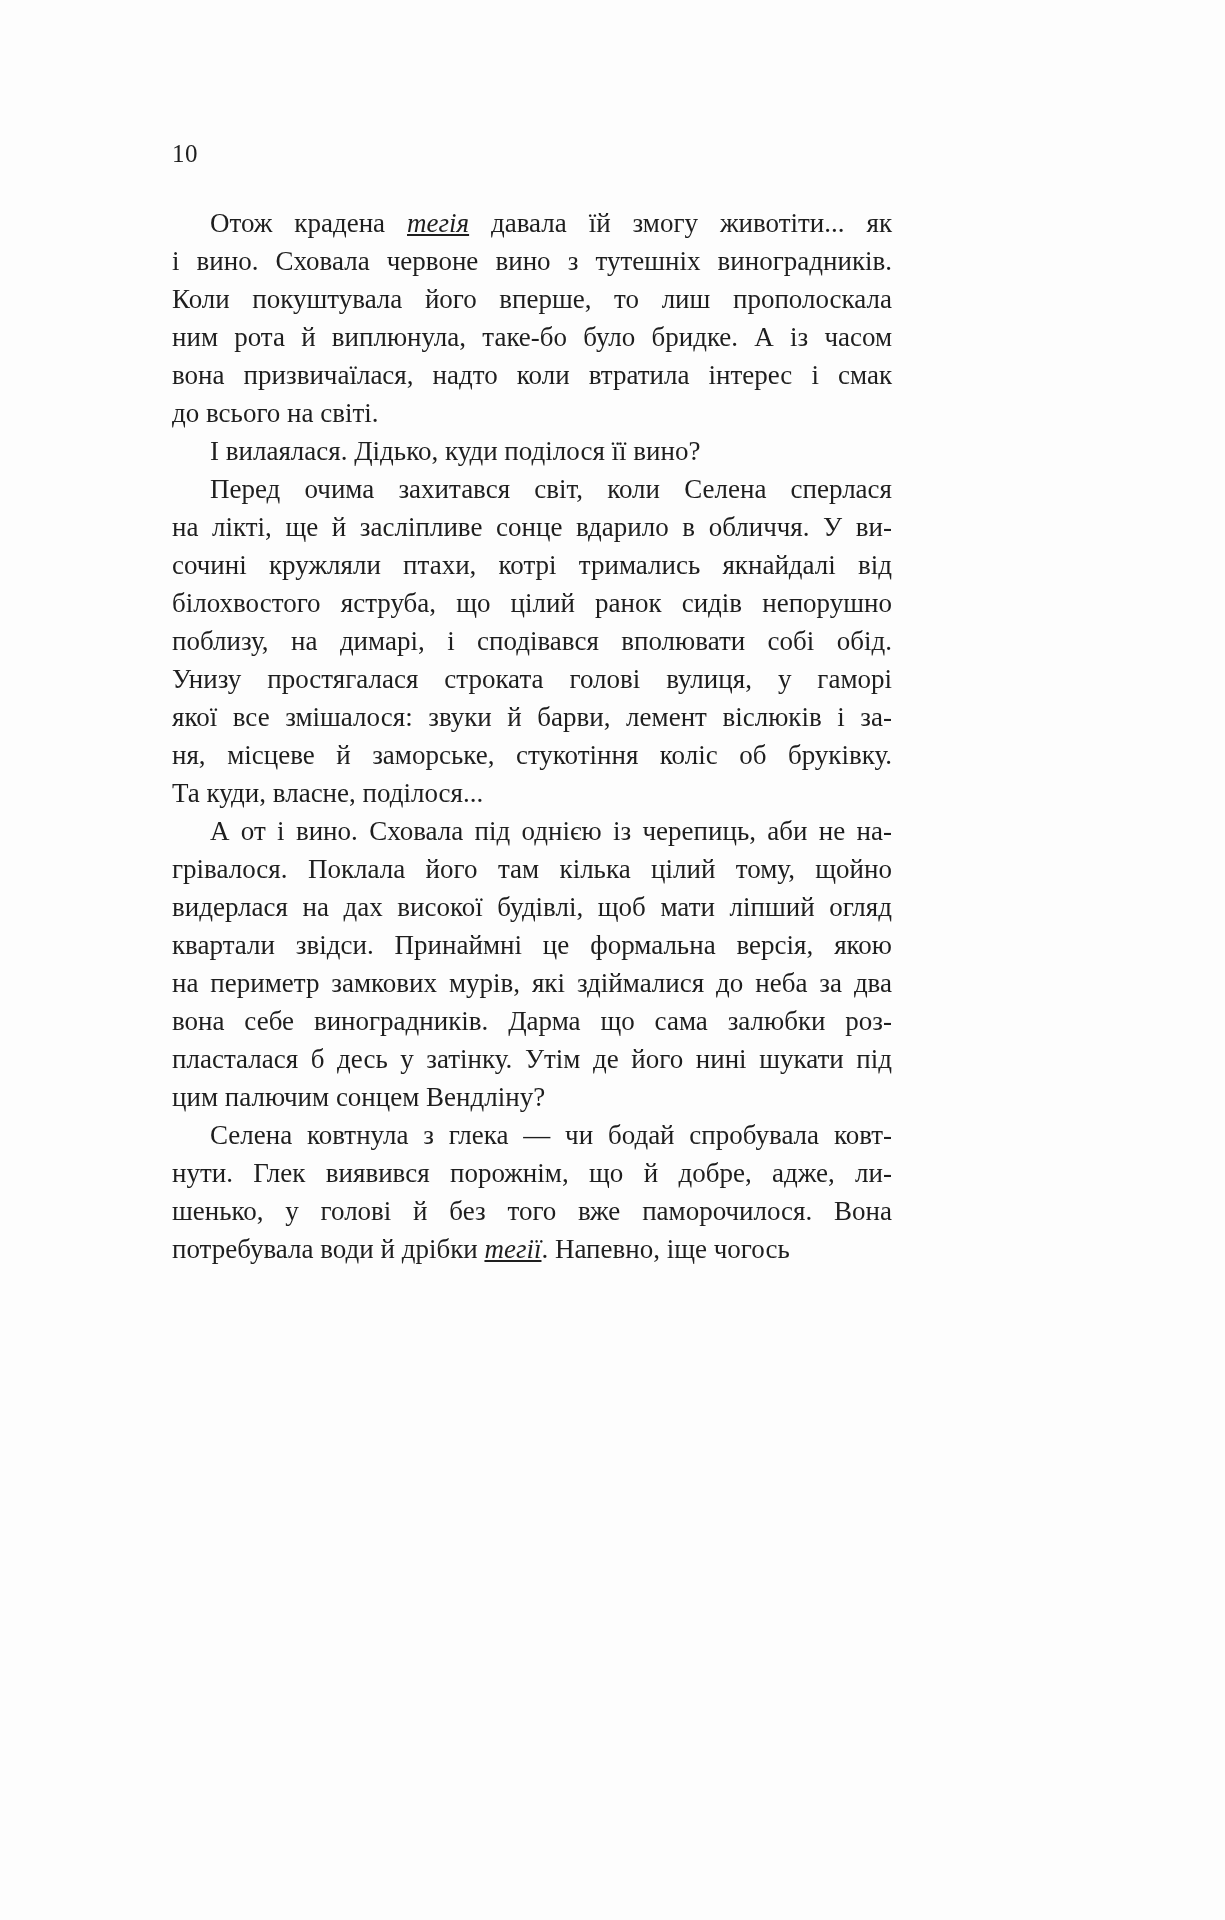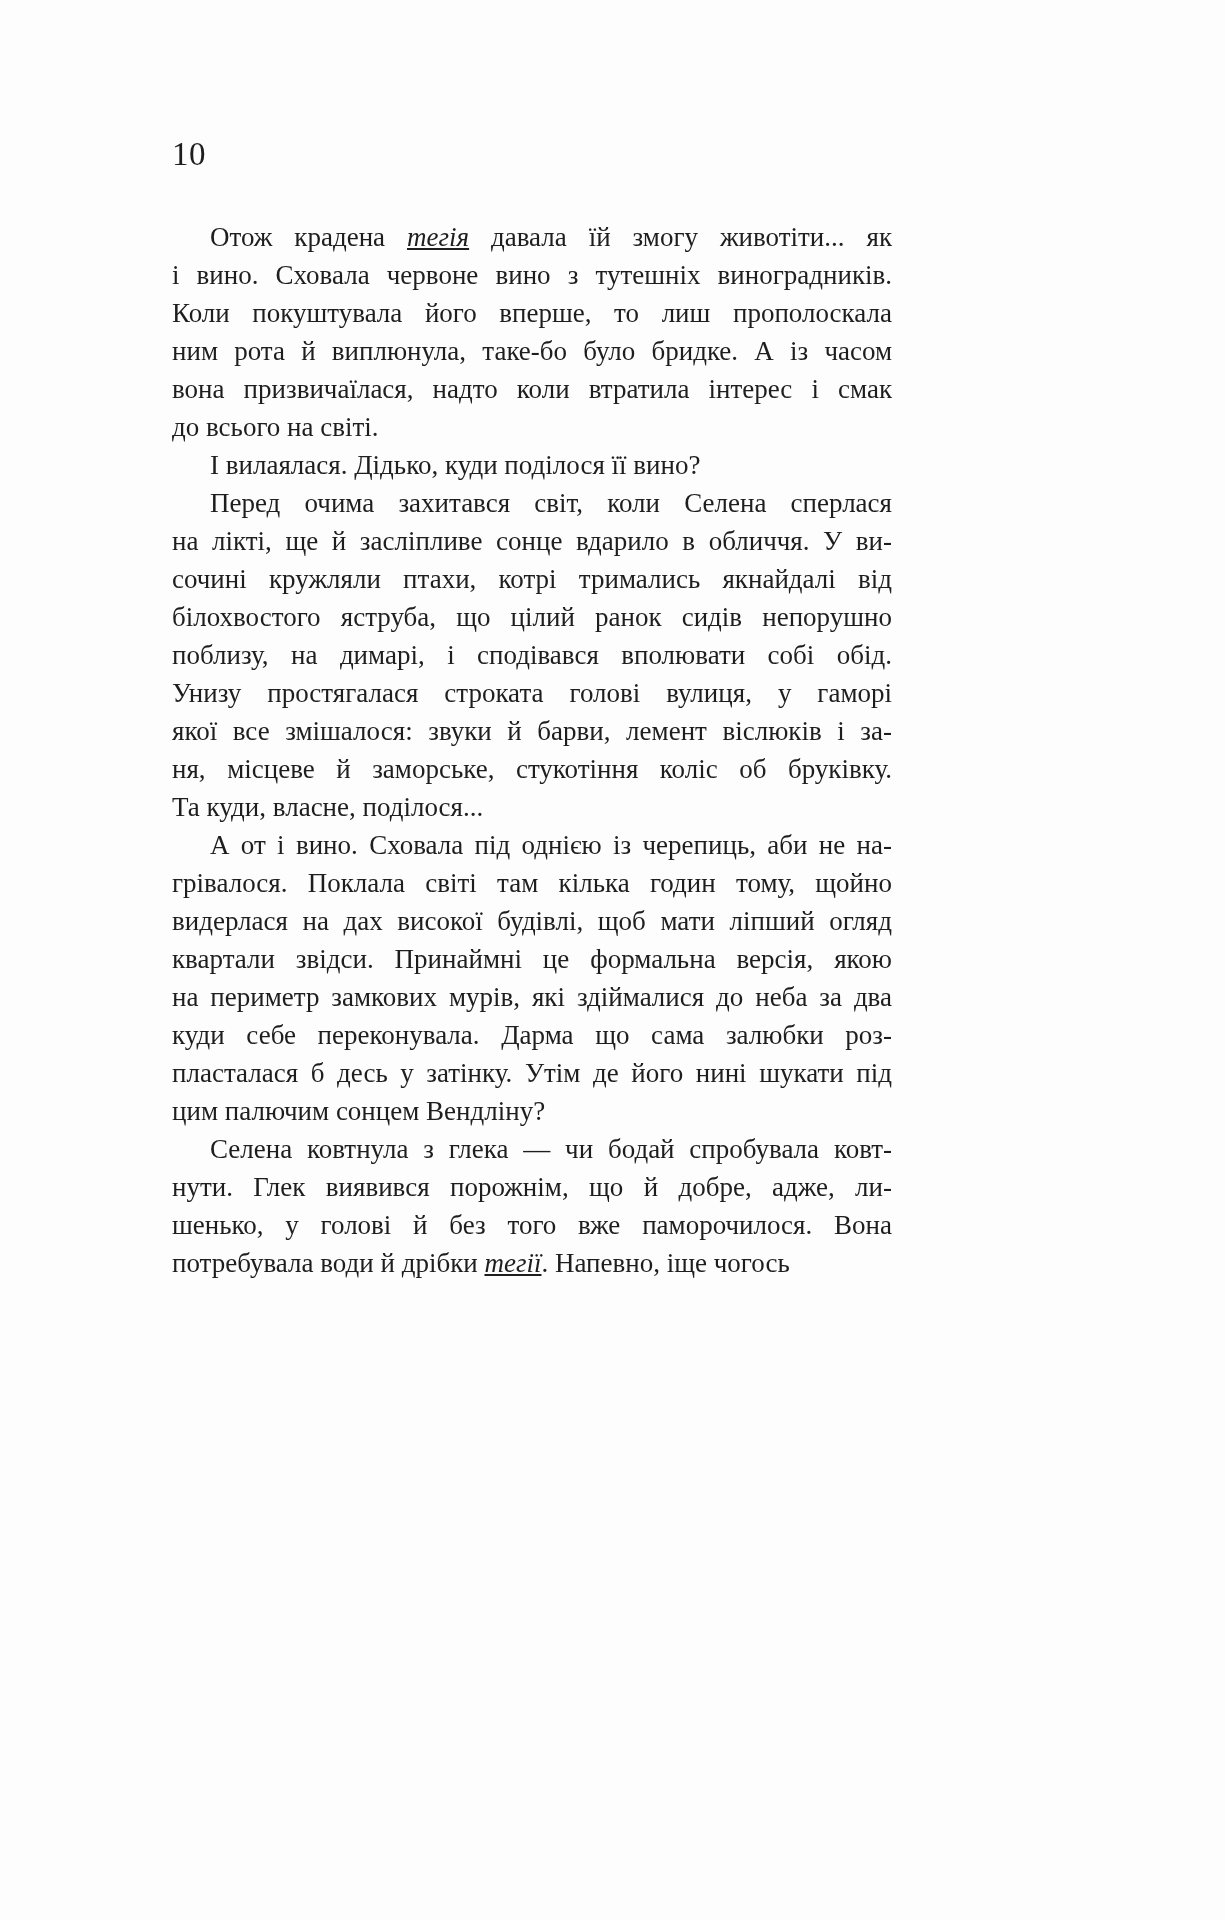--- a/index.html
+++ b/index.html
@@ -17,23 +17,23 @@
     font-family: "Liberation Serif", "DejaVu Serif", serif;
     color: #1e1e1e;
   }
   .content {
     position: absolute;
     left: 172px;
     top: 138px;
     width: 720px;
   }
   .page-number {
-    font-size: 33px;
+    font-size: 25px;
     line-height: 32px;
-    margin: 0 0 48px 0;
+    margin: 0 0 34px 0;
     letter-spacing: 0.5px;
   }
   .text-block {
     font-size: 27px;
     line-height: 38px;
   }
   .paragraph {
     margin: 0;
     padding: 0;
   }
@@ -77,25 +77,25 @@
           <div class="line"><span>сочині кружляли птахи, котрі тримались якнайдалі від</span></div>
           <div class="line"><span>білохвостого яструба, що цілий ранок сидів непорушно</span></div>
           <div class="line"><span>поблизу, на димарі, і сподівався вполювати собі обід.</span></div>
           <div class="line"><span>Унизу простягалася строката голові вулиця, у гаморі</span></div>
           <div class="line"><span>якої все змішалося: звуки й барви, лемент віслюків і за-</span></div>
           <div class="line"><span>ня, місцеве й заморське, стукотіння коліс об бруківку.</span></div>
           <div class="line last"><span>Та куди, власне, поділося...</span></div>
         </div>
         <div class="paragraph">
           <div class="line first"><span>А от і вино. Сховала під однією із черепиць, аби не на-</span></div>
-          <div class="line"><span>грівалося. Поклала світі там кілька годин тому, щойно</span></div>
+          <div class="line"><span>грівалося. Поклала його там кілька цілий тому, щойно</span></div>
           <div class="line"><span>видерлася на дах високої будівлі, щоб мати ліпший огляд</span></div>
           <div class="line"><span>квартали звідси. Принаймні це формальна версія, якою</span></div>
           <div class="line"><span>на периметр замкових мурів, які здіймалися до неба за два</span></div>
-          <div class="line"><span>куди себе переконувала. Дарма що сама залюбки роз-</span></div>
+          <div class="line"><span>вона себе виноградників. Дарма що сама залюбки роз-</span></div>
           <div class="line"><span>пласталася б десь у затінку. Утім де його нині шукати під</span></div>
           <div class="line last"><span>цим палючим сонцем Вендліну?</span></div>
         </div>
         <div class="paragraph">
           <div class="line first"><span>Селена ковтнула з глека — чи бодай спробувала ковт-</span></div>
           <div class="line"><span>нути. Глек виявився порожнім, що й добре, адже, ли-</span></div>
           <div class="line"><span>шенько, у голові й без того вже паморочилося. Вона</span></div>
           <div class="line last"><span>потребувала води й дрібки </span><em>тегії</em><span>. Напевно, іще чогось</span></div>
         </div>
       </div>

